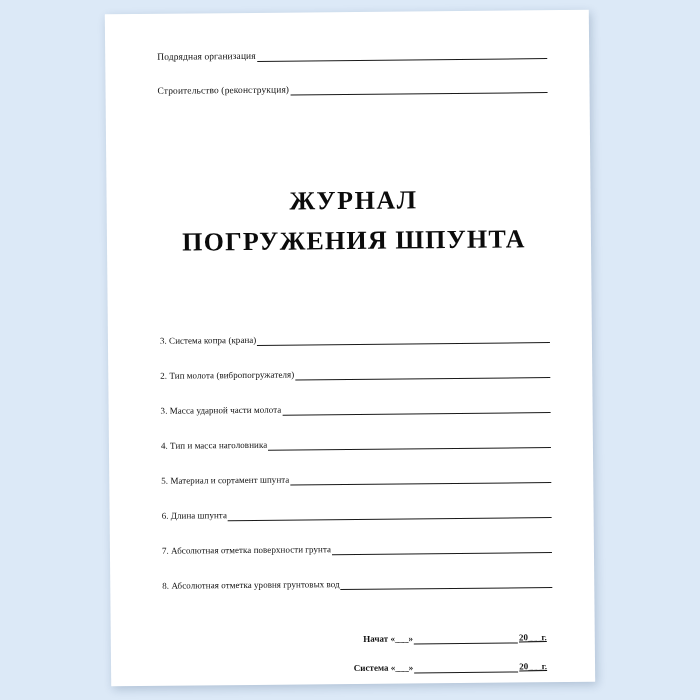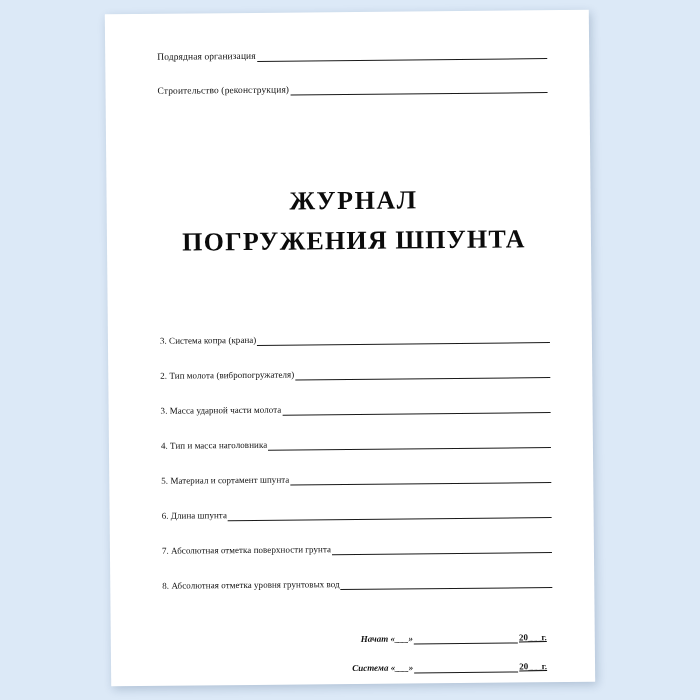--- a/index.html
+++ b/index.html
@@ -115,21 +115,20 @@
     justify-content: flex-end;
     align-items: flex-end;
     font-size: 9px;
     font-weight: bold;
     color: #111;
     margin-bottom: 18px;
   }
   .foot-row .fl {
     white-space: nowrap;
     line-height: 11px;
-    font-style: italic;
   }
   .foot-row .rule-short {
     width: 104px;
     border-bottom: 1px solid #1a1a1a;
     height: 9px;
     margin: 0 1px;
   }
   .foot-row .tail {
     white-space: nowrap;
     line-height: 11px;

